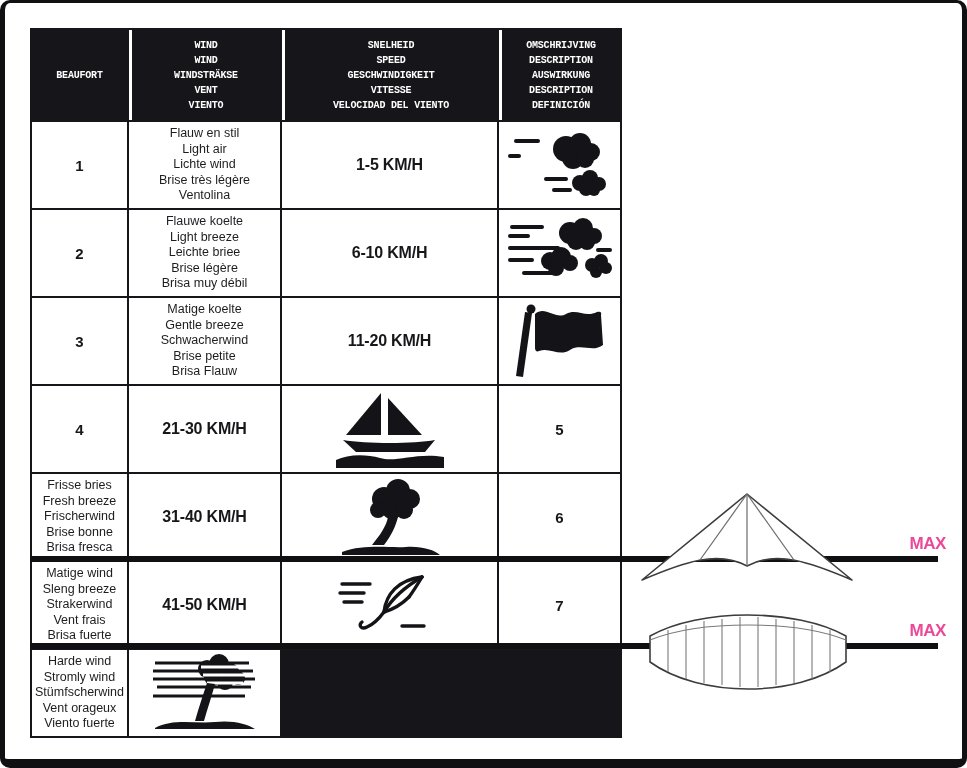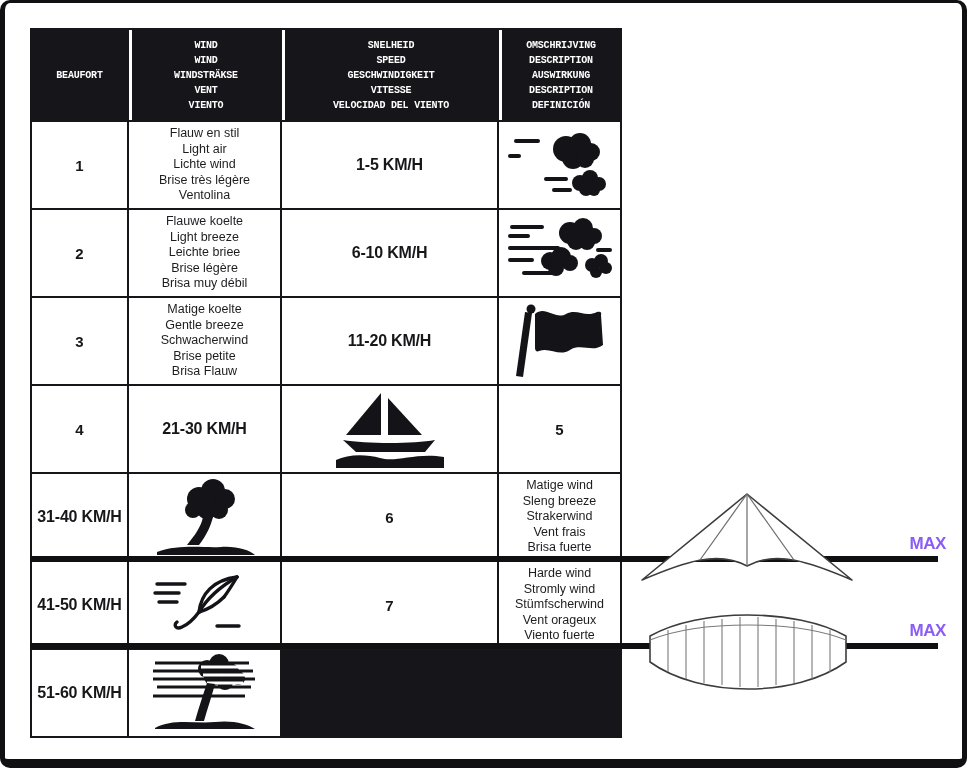--- a/index.html
+++ b/index.html
@@ -32,21 +32,21 @@
   .hcell span{display:block;}
   .num{font-size:15px;font-weight:700;}
   .names{font-size:12.5px;line-height:15.6px;color:#1d1d20;}
   .names span{display:block;}
   .speed{font-size:16px;font-weight:700;letter-spacing:-0.2px;}
   .maxbar{position:absolute;left:30px;width:908px;height:6px;background:#101013;z-index:2;}
   .maxbar.b1{top:556px;}
   .maxbar.b2{top:643px;}
   .maxlabel{
     position:absolute;left:860px;width:86px;text-align:right;
-    font-weight:700;font-size:17px;letter-spacing:-0.4px;z-index:2;color:#8b5cf6;
+    font-weight:700;font-size:17px;letter-spacing:-0.4px;z-index:2;color:#ec4899;
   }
   .maxlabel.l1{top:534px;}
   .maxlabel.l2{top:621px;}
   .kite{position:absolute;z-index:3;}
   .kite.delta{left:636px;top:488px;}
   .kite.foil{left:636px;top:604px;}
   svg{display:block;}
 </style>
 </head>
 <body>
@@ -171,20 +171,27 @@
       <g fill="#141418">
         <path d="M45 3 L45 45 L10 45 Z"></path>
         <path d="M52 8 L52 45 L86 45 Z"></path>
         <path d="M7 50 C 30 54 78 54 99 50 L 89 62 L 20 62 Z"></path>
         <path d="M0 70 C 12 64 30 64 44 68 C 60 73 80 62 108 67 L108 78 L0 78 Z"></path>
       </g>
     </svg>
   </div>
 
   <div class="cell num">5</div>
+  <div class="cell names">
+    <span>Frisse bries</span>
+      <span>Fresh breeze</span>
+      <span>Frischerwind</span>
+      <span>Brise bonne</span>
+      <span>Brisa fresca</span>
+  </div>
   <div class="cell speed">31-40 KM/H</div>
   <div class="cell">
     <svg width="108" height="80" viewBox="0 0 108 80">
       <g fill="#141418">
         <circle cx="48" cy="22" r="12"></circle>
           <circle cx="62" cy="14" r="12"></circle>
           <circle cx="74" cy="22" r="10"></circle>
           <circle cx="56" cy="31" r="11"></circle>
           <circle cx="68" cy="33" r="9"></circle>
           <circle cx="42" cy="33" r="8"></circle>
@@ -220,21 +227,20 @@
   </div>
 
   <div class="cell num">7</div>
   <div class="cell names">
     <span>Harde wind</span>
       <span>Stromly wind</span>
       <span>Stümfscherwind</span>
       <span>Vent orageux</span>
       <span>Viento fuerte</span>
   </div>
-  <div class="cell speed">51-60 KM/H</div>
   <div class="cell">
     <svg width="108" height="80" viewBox="0 0 108 80">
       <g stroke="#141418" stroke-width="3" fill="none">
         <path d="M4 10 H98"></path>
           <path d="M2 18 H102"></path>
           <path d="M2 26 H104"></path>
           <path d="M6 34 H100"></path>
           <path d="M2 43 H94"></path>
       </g>
       <g fill="#141418">

